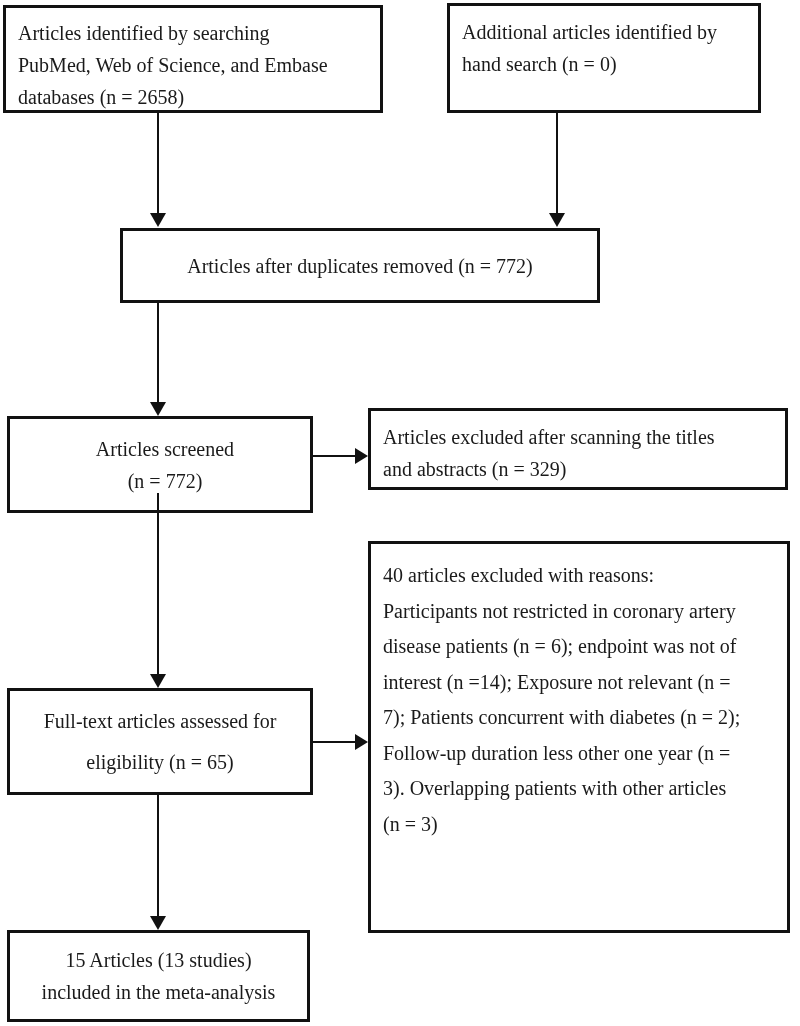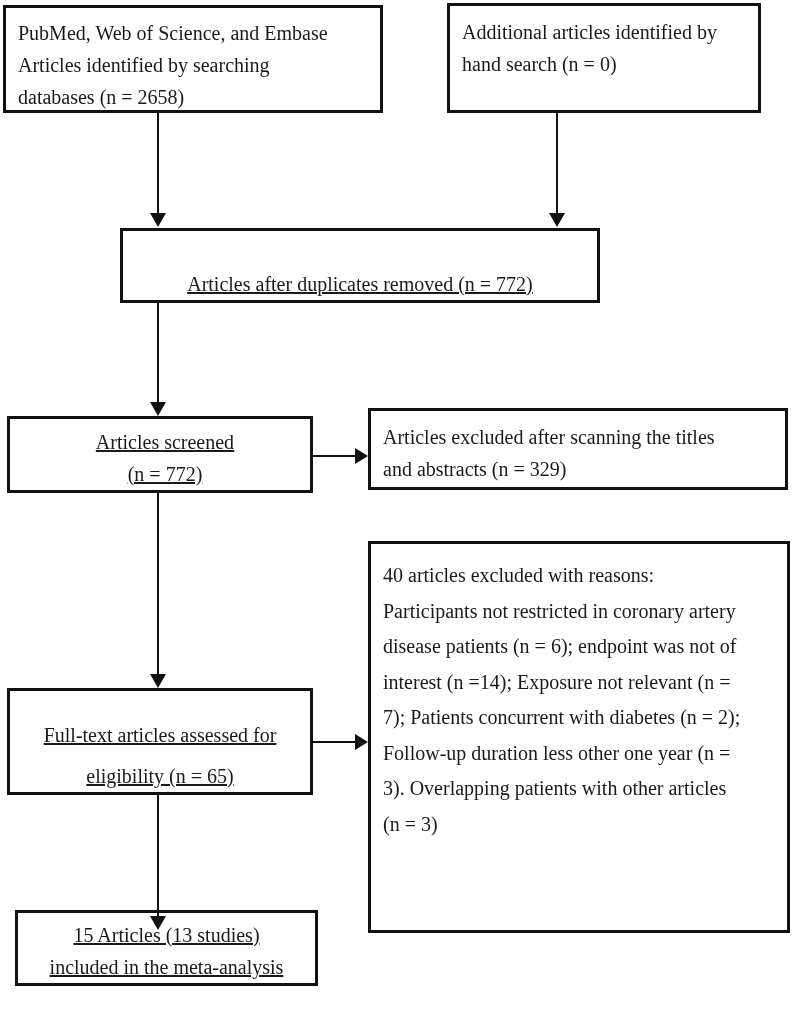--- a/index.html
+++ b/index.html
@@ -26,24 +26,23 @@
   }
   .box .ln {
     white-space: nowrap;
   }
   .ta-left {
     text-align: left;
   }
   .ta-center {
     display: flex;
     flex-direction: column;
-    justify-content: flex-end;
+    justify-content: center;
     align-items: center;
     text-align: center;
-    text-decoration: underline;
   }
   .line-v {
     position: absolute;
     width: 2px;
     background: #111111;
   }
   .line-h {
     position: absolute;
     height: 2px;
     background: #111111;
@@ -61,34 +60,34 @@
     width: 0;
     height: 0;
     border-top: 8px solid transparent;
     border-bottom: 8px solid transparent;
     border-left: 13px solid #111111;
   }
   
   #box-identified      { left: 3px;   top: 5px;   width: 380px; height: 108px; padding: 9px 12px; }
   #box-hand-search     { left: 447px; top: 3px;   width: 314px; height: 110px; padding: 10px 12px; }
   #box-duplicates      { left: 120px; top: 228px; width: 480px; height: 75px; }
-  #box-screened        { left: 7px;   top: 416px; width: 306px; height: 77px; padding-left: 10px; }
+  #box-screened        { left: 7px;   top: 416px; width: 306px; height: 97px; padding-left: 10px; }
   #box-excluded-titles { left: 368px; top: 408px; width: 420px; height: 82px; padding: 10px 12px; }
   #box-fulltext        { left: 7px;   top: 688px; width: 306px; height: 107px; gap: 9px; }
   #box-excluded-full   { left: 368px; top: 541px; width: 422px; height: 392px; padding: 14px 4px 10px 12px; line-height: 35.5px; }
-  #box-included        { left: 7px;   top: 910px; width: 303px; height: 76px; margin-left: 8px; }
+  #box-included        { left: 7px;   top: 930px; width: 303px; height: 92px; }
 </style>
 </head>
 <body>
 
 <div id="figure">
 
   <div class="box ta-left" id="box-identified">
+    <div class="ln">Articles identified by searching</div>
     <div class="ln">PubMed, Web of Science, and Embase</div>
-    <div class="ln">Articles identified by searching</div>
     <div class="ln">databases (n = 2658)</div>
   </div>
 
   <div class="box ta-left" id="box-hand-search">
     <div class="ln">Additional articles identified by</div>
     <div class="ln">hand search (n = 0)</div>
   </div>
 
   <div class="box ta-center" id="box-duplicates">
     <div class="ln">Articles after duplicates removed (n = 772)</div>

